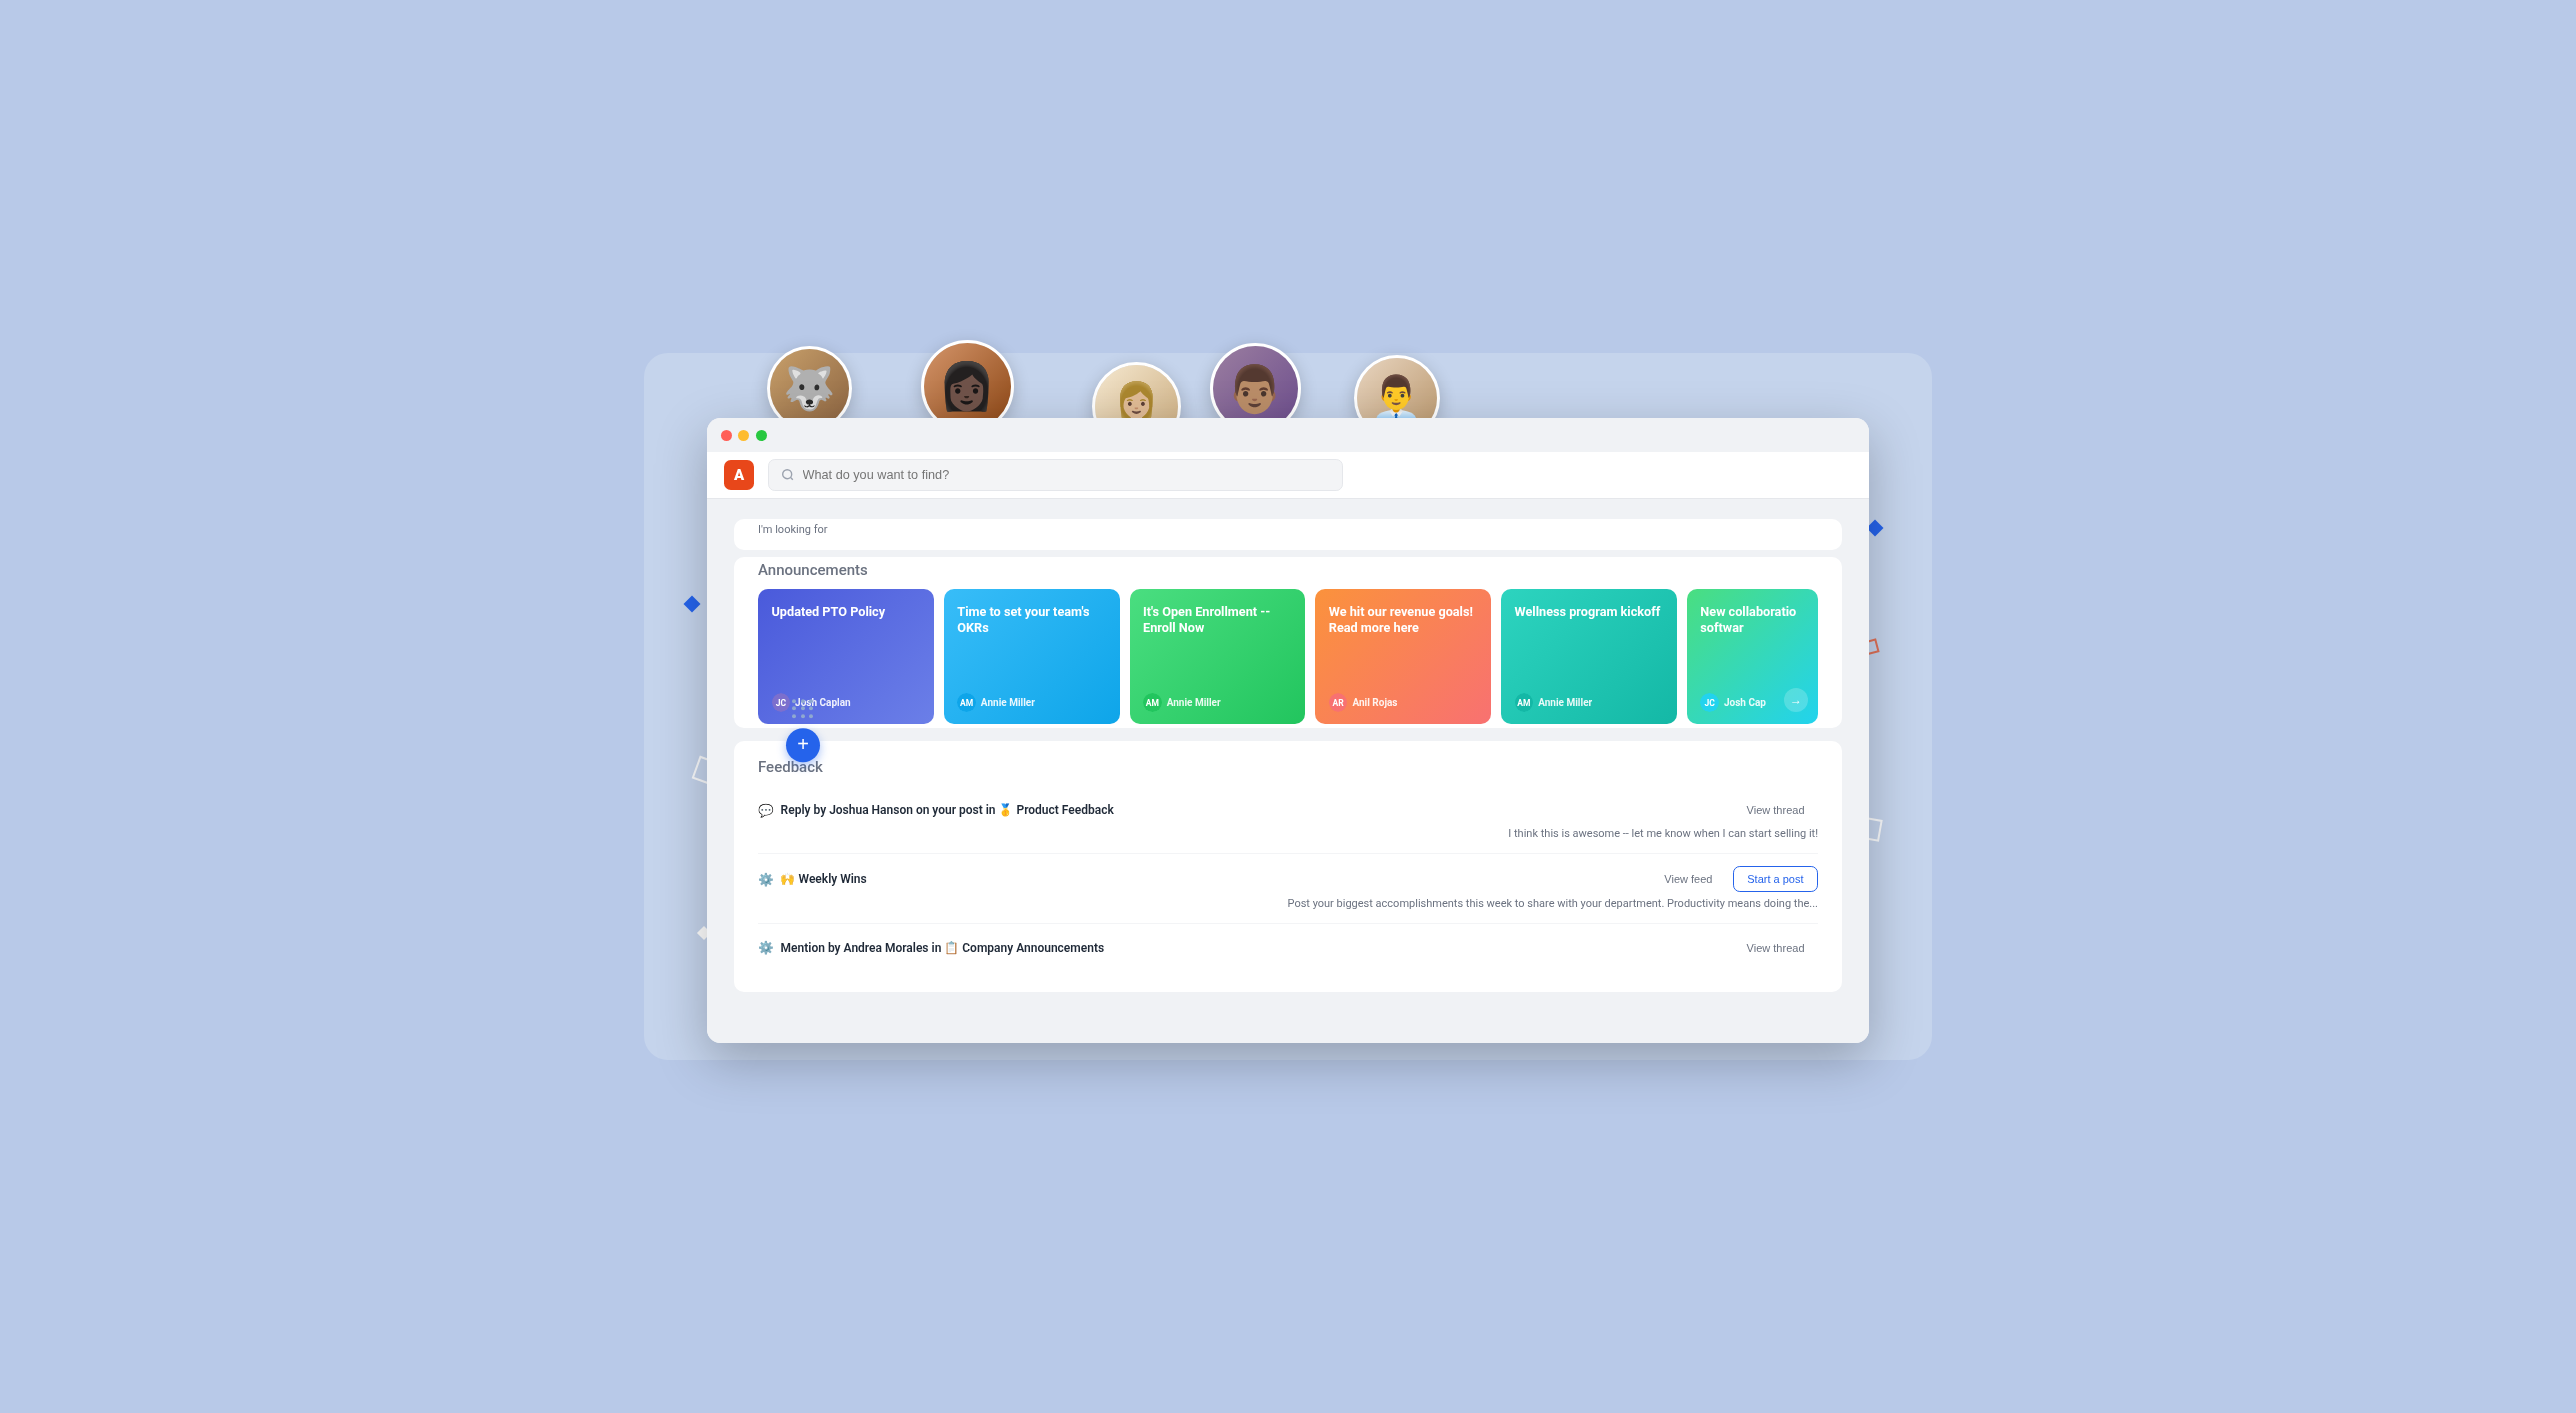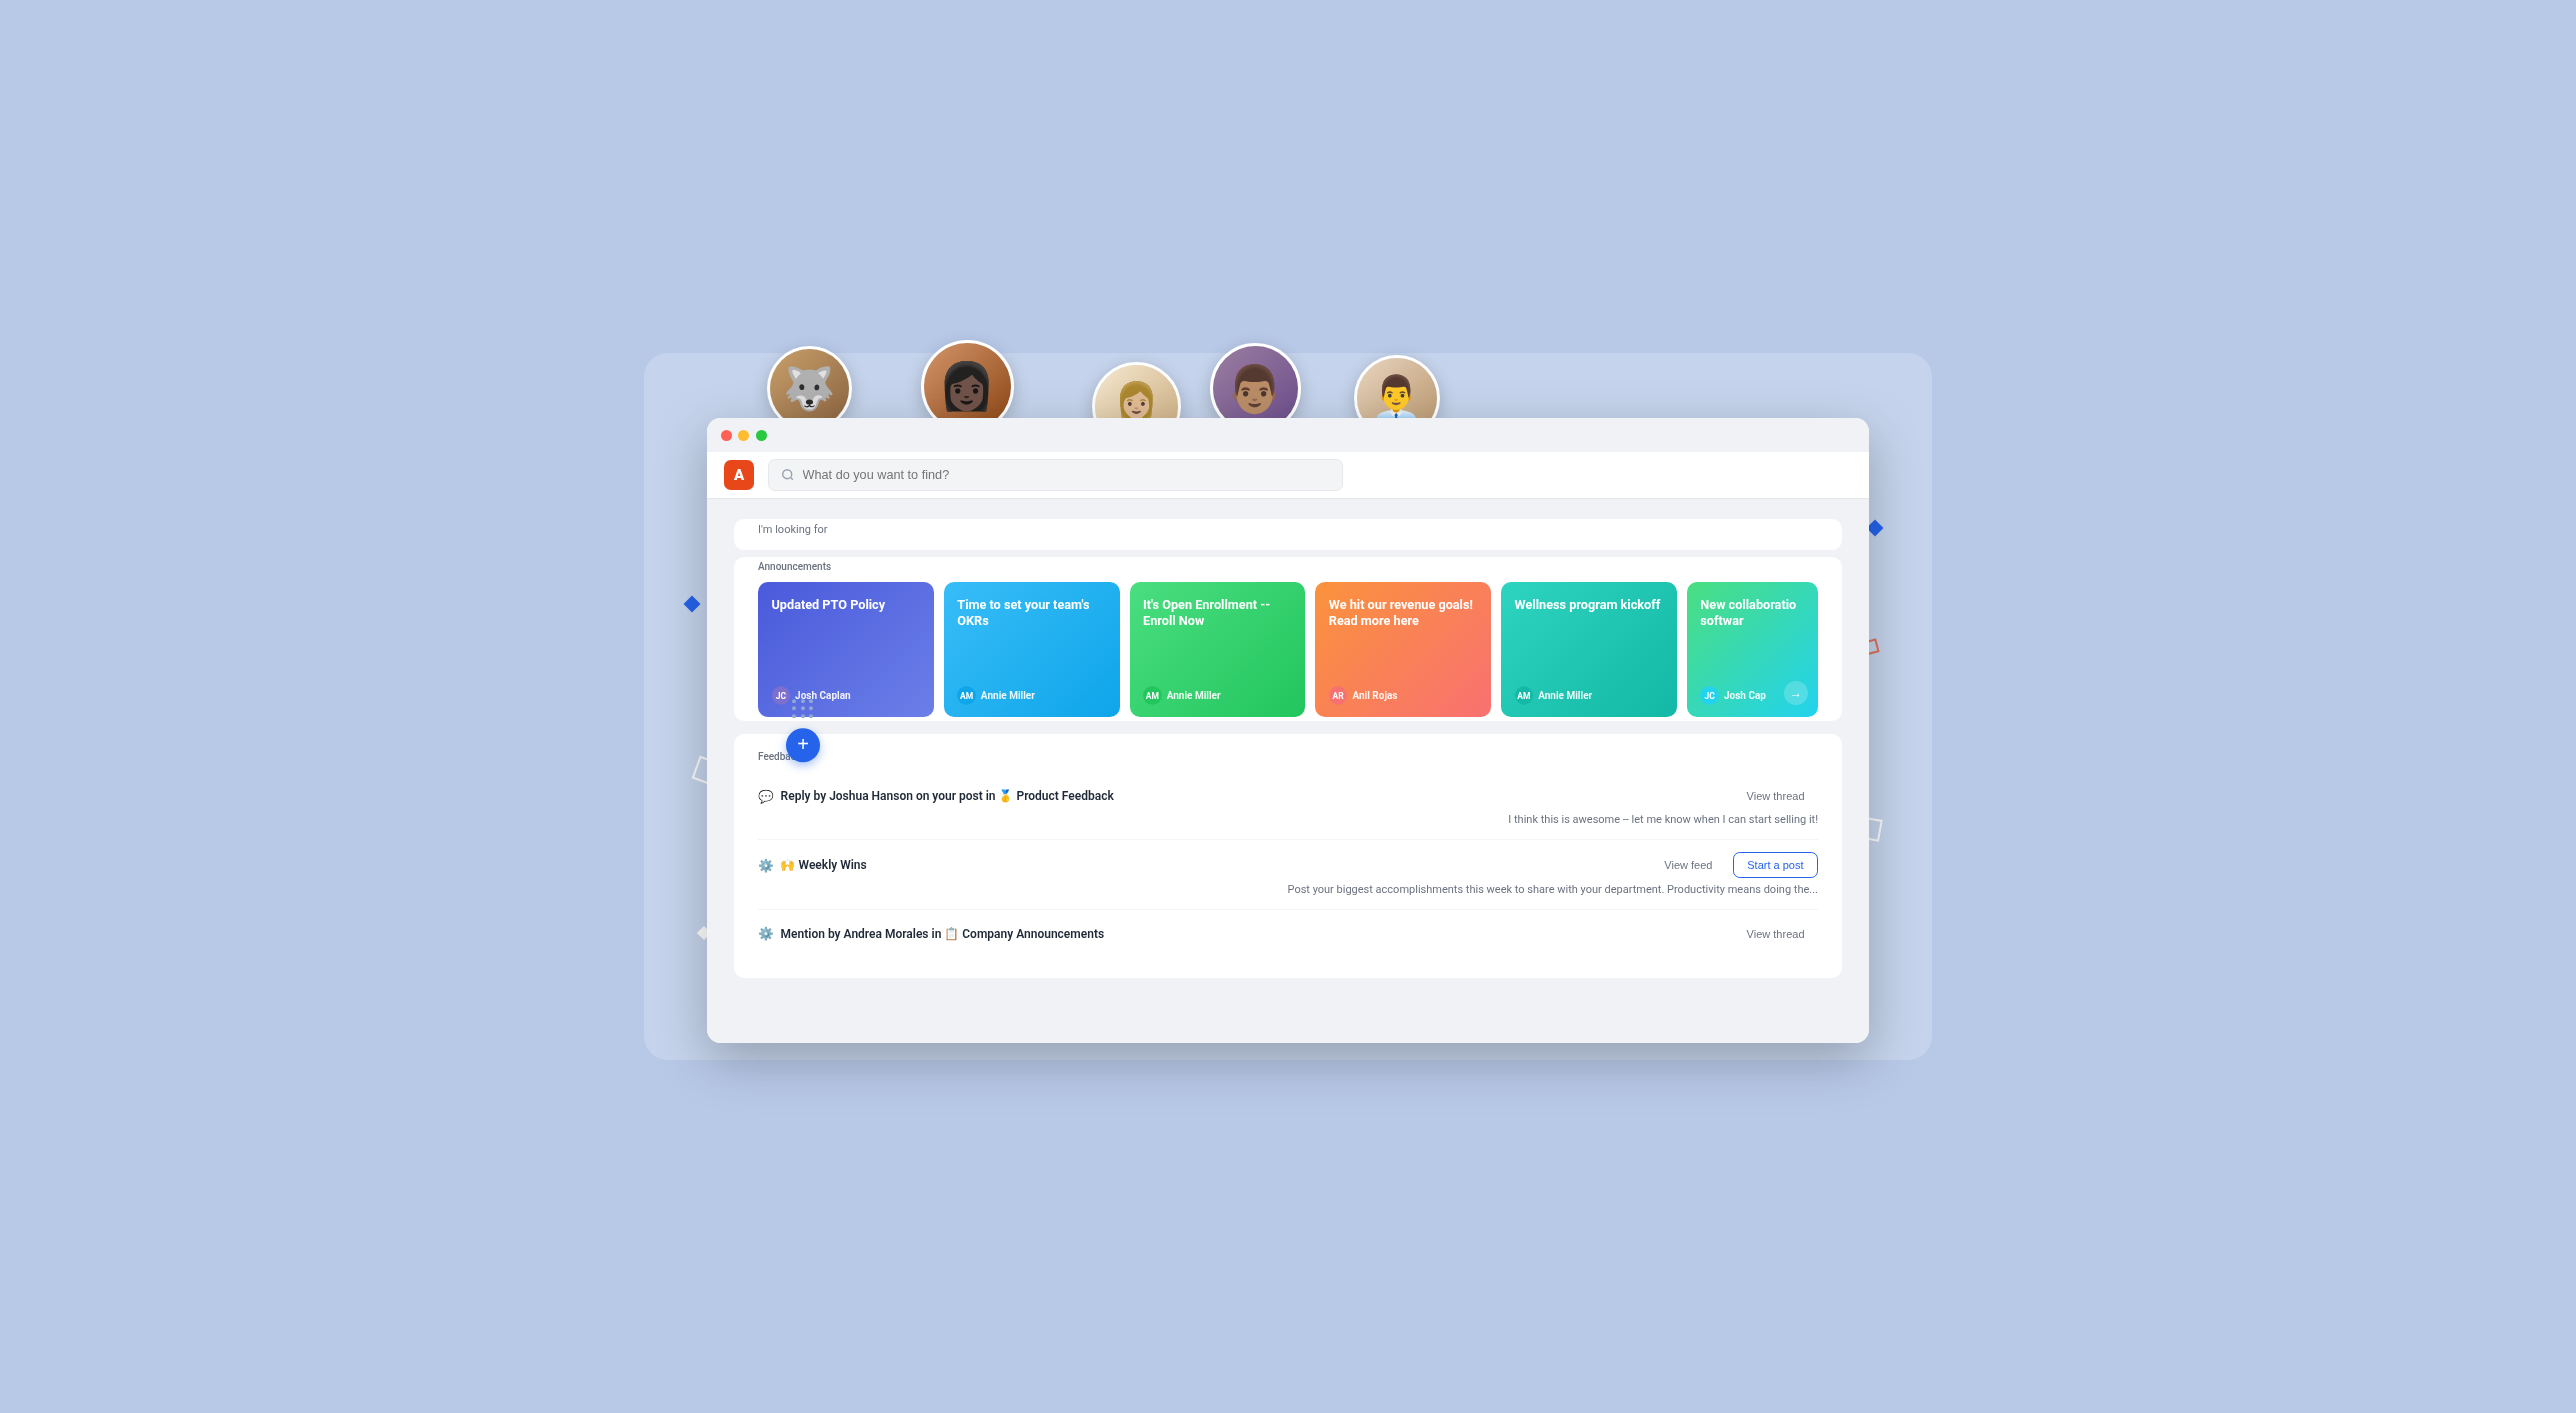--- a/index.html
+++ b/index.html
@@ -195,21 +195,21 @@
     }
 
     .filter-tab.active {
       background: #1f2937;
       color: white;
       border-color: #1f2937;
     }
 
     
     .section-label {
-      font-size: 10px;
+      font-size: 15px;
       color: #6b7280;
       margin-bottom: 10px;
       font-weight: 500;
     }
 
     .announcements-grid {
       display: flex;
       gap: 10px;
       overflow: hidden;
     }

